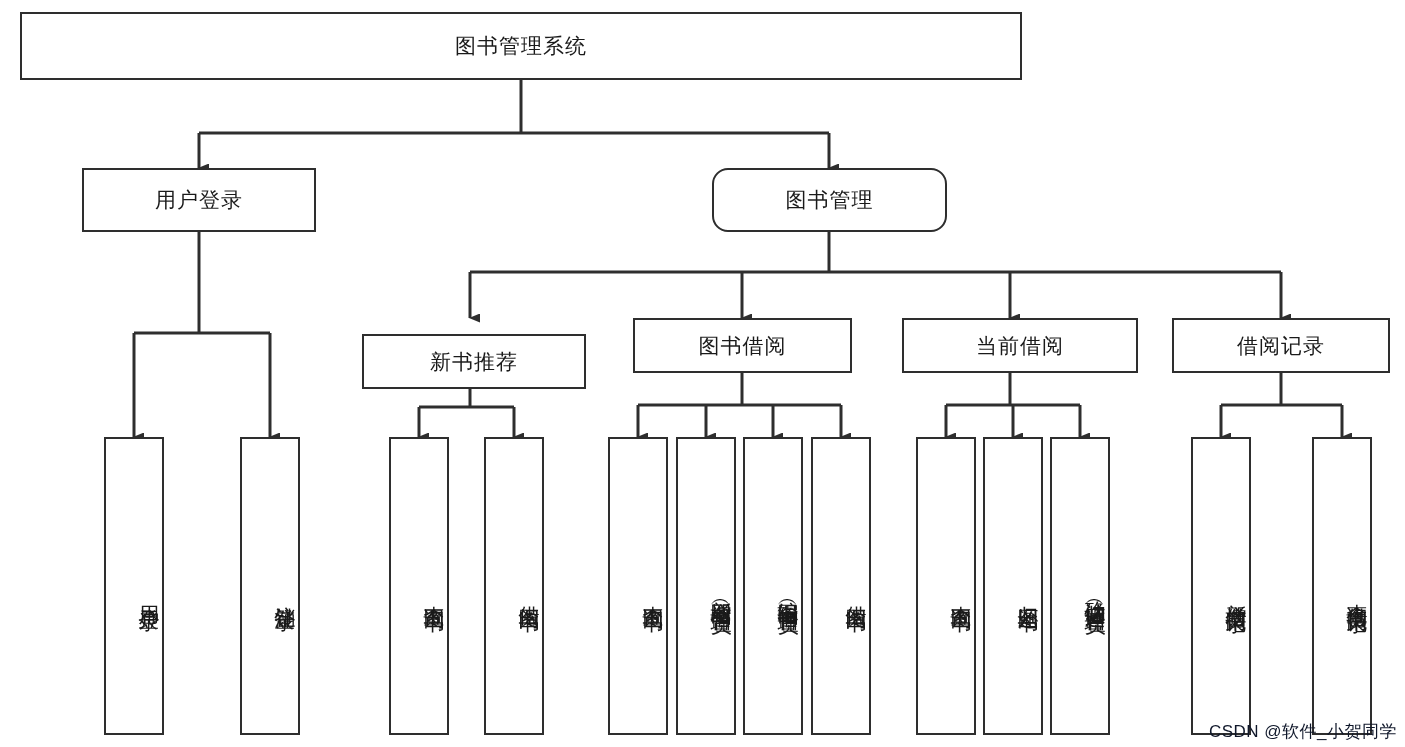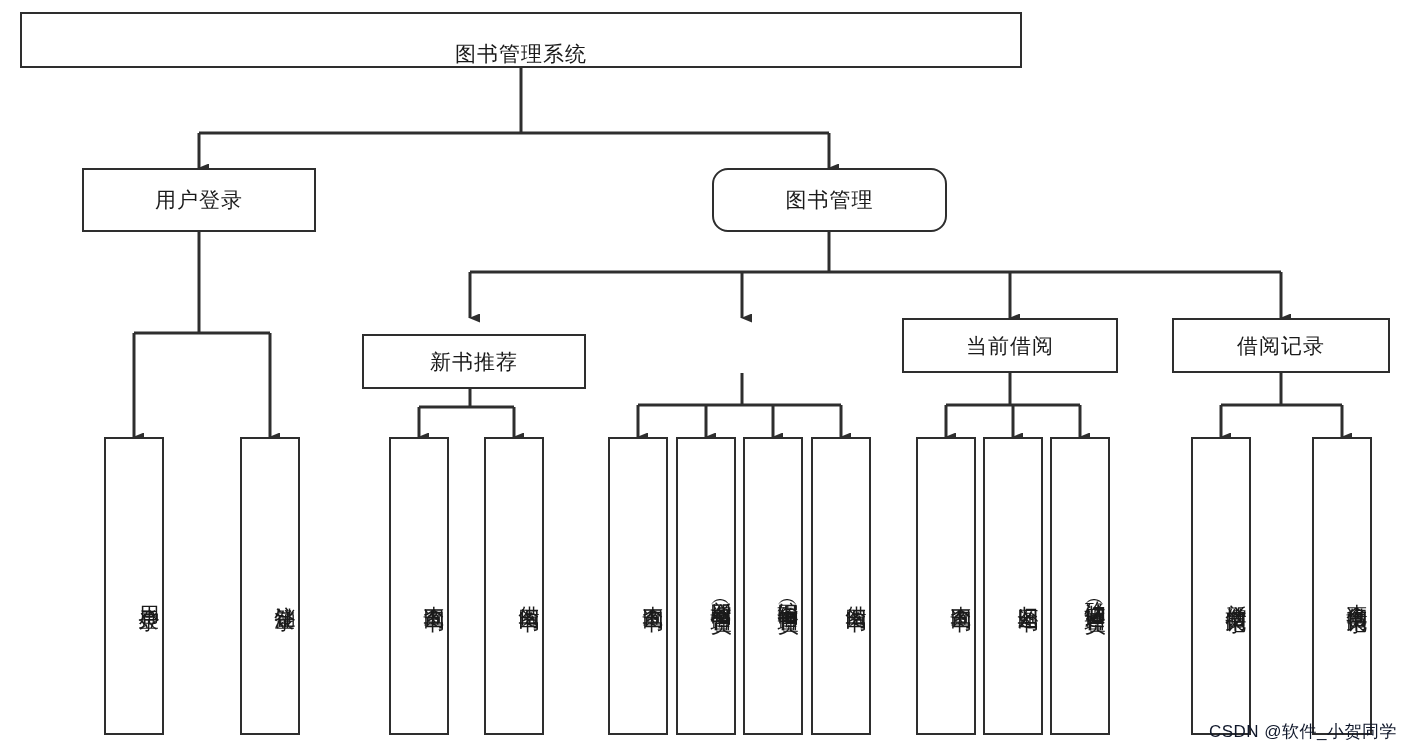--- a/index.html
+++ b/index.html
@@ -108,35 +108,38 @@
         <line x1="946" y1="405" x2="946" y2="437" stroke="#2e2e2e" stroke-width="3" marker-end="url(#arrowhead)"></line>
         <line x1="1013" y1="405" x2="1013" y2="437" stroke="#2e2e2e" stroke-width="3" marker-end="url(#arrowhead)"></line>
         <line x1="1080" y1="405" x2="1080" y2="437" stroke="#2e2e2e" stroke-width="3" marker-end="url(#arrowhead)"></line>
         <line x1="1281" y1="373" x2="1281" y2="405" stroke="#2e2e2e" stroke-width="3"></line>
         <line x1="1221" y1="405" x2="1342" y2="405" stroke="#2e2e2e" stroke-width="3"></line>
         <line x1="1221" y1="405" x2="1221" y2="437" stroke="#2e2e2e" stroke-width="3" marker-end="url(#arrowhead)"></line>
         <line x1="1342" y1="405" x2="1342" y2="437" stroke="#2e2e2e" stroke-width="3" marker-end="url(#arrowhead)"></line>
       </g>
   </svg>
 
-  <div class="node horiz" style="left: 20px; top: 12px; width: 1002px; height: 56px; align-items: flex-end;">
+  <div class="node horiz" style="left: 20px; top: 12px; width: 1002px; height: 68px;">
     <span>图书管理系统</span>
   </div>
 
   <div class="node horiz" style="left: 82px; top: 168px; width: 234px; height: 64px;">
     <span>用户登录</span>
   </div>
   <div class="node horiz" style="left: 712px; top: 168px; width: 235px; height: 64px; border-radius: 16px;">
     <span>图书管理</span>
   </div>
 
   <div class="node horiz" style="left: 362px; top: 334px; width: 224px; height: 55px;">
     <span>新书推荐</span>
   </div>
-  <div class="node horiz" style="left: 902px; top: 318px; width: 216px; height: 55px;">
+  <div class="node horiz" style="left: 633px; top: 318px; width: 219px; height: 55px;">
+    <span>图书借阅</span>
+  </div>
+  <div class="node horiz" style="left: 902px; top: 318px; width: 236px; height: 55px;">
     <span>当前借阅</span>
   </div>
   <div class="node horiz" style="left: 1172px; top: 318px; width: 218px; height: 55px; text-align: center;">
     <span>借阅记录</span>
   </div>
 
   <div class="node vert" style="left: 104px; top: 437px; width: 60px; height: 298px;">
     <span class="vlabel">用户登录</span>
   </div>
   <div class="node vert" style="left: 240px; top: 437px; width: 60px; height: 298px;">

